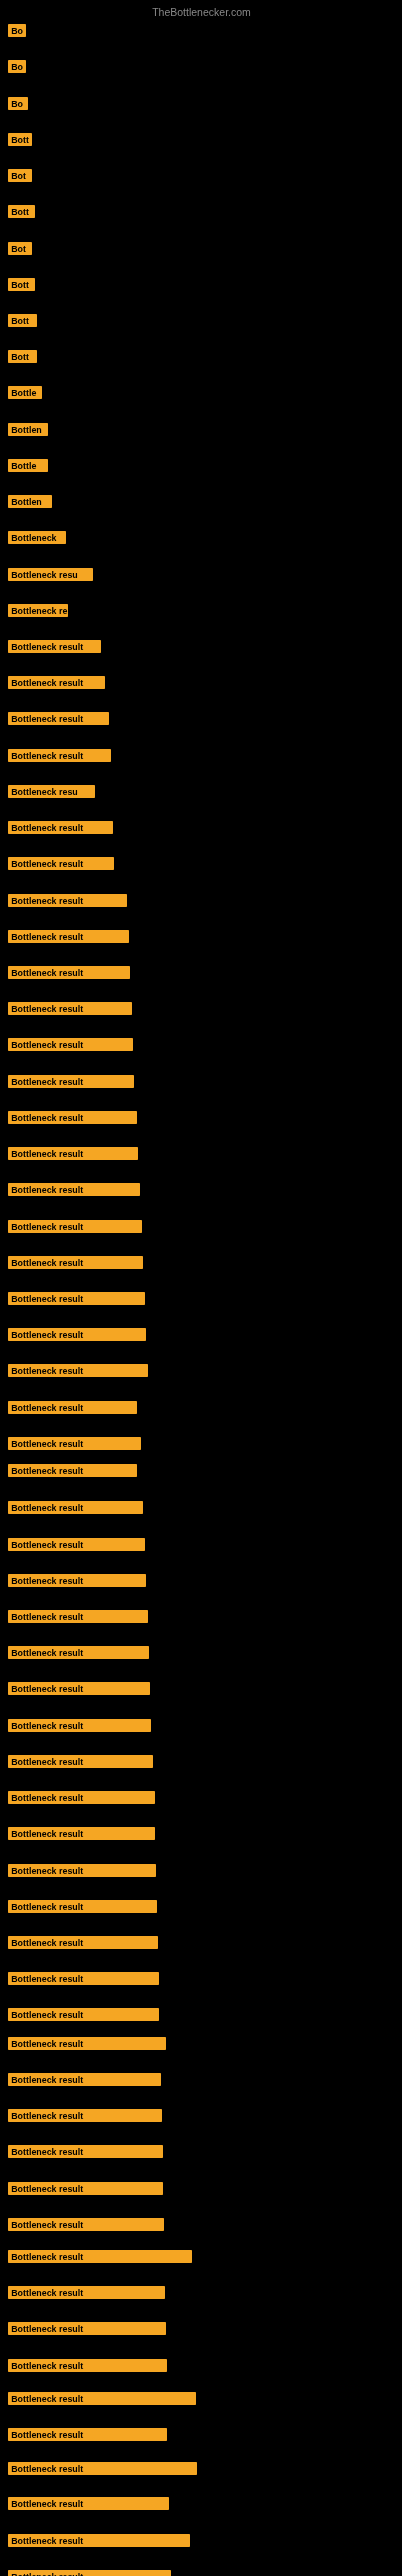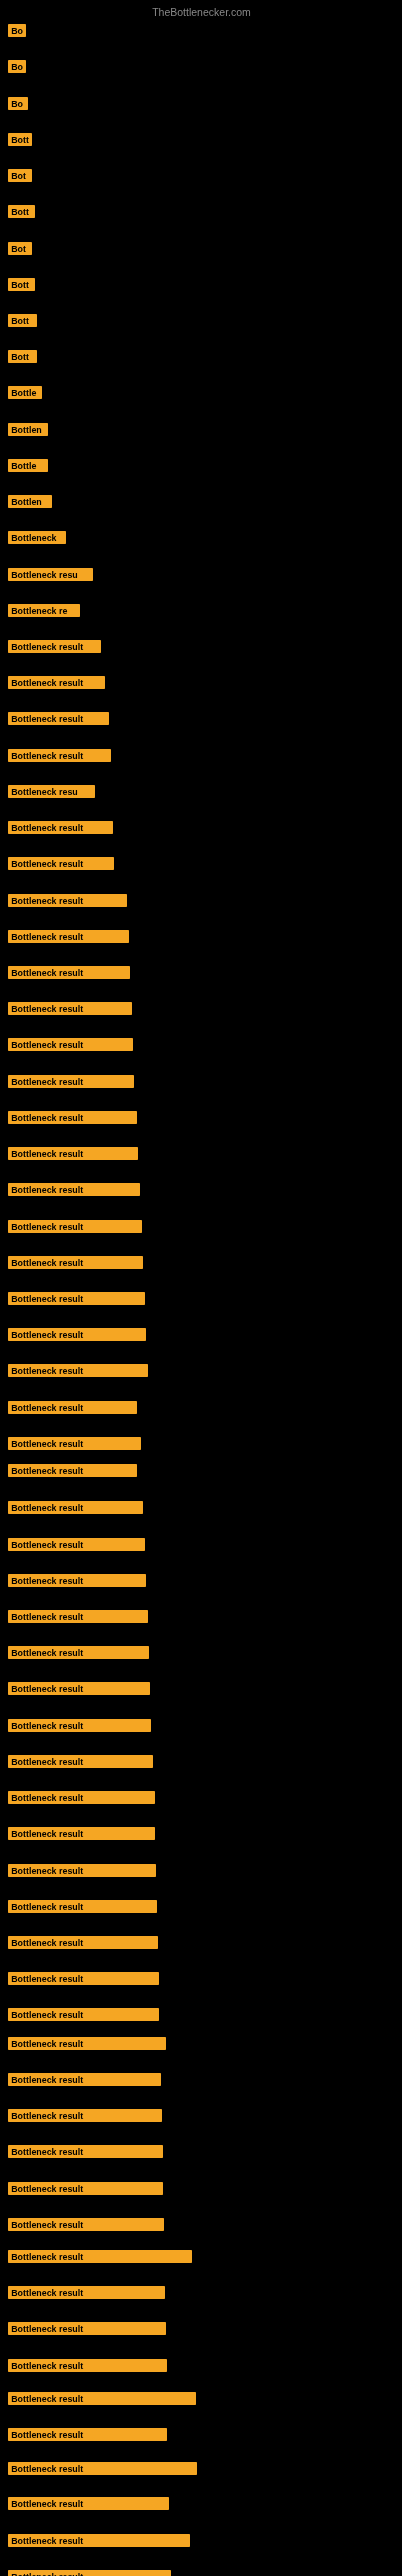--- a/index.html
+++ b/index.html
@@ -54,21 +54,21 @@
 <div class="bottleneck-item" style="top: 242px; width: 24px; max-width: 24px;">Bot</div>
 <div class="bottleneck-item" style="top: 278px; width: 27px; max-width: 27px;">Bott</div>
 <div class="bottleneck-item" style="top: 314px; width: 29px; max-width: 29px;">Bott</div>
 <div class="bottleneck-item" style="top: 350px; width: 29px; max-width: 29px;">Bott</div>
 <div class="bottleneck-item" style="top: 386px; width: 34px; max-width: 34px;">Bottle</div>
 <div class="bottleneck-item" style="top: 423px; width: 40px; max-width: 40px;">Bottlen</div>
 <div class="bottleneck-item" style="top: 459px; width: 40px; max-width: 40px;">Bottle</div>
 <div class="bottleneck-item" style="top: 495px; width: 44px; max-width: 44px;">Bottlen</div>
 <div class="bottleneck-item" style="top: 531px; width: 72px; max-width: 58px;">Bottleneck</div>
 <div class="bottleneck-item" style="top: 568px; width: 85px; max-width: 85px;">Bottleneck resu</div>
-<div class="bottleneck-item" style="top: 604px; width: 72px; max-width: 76px;">Bottleneck re</div>
+<div class="bottleneck-item" style="top: 604px; width: 60px; max-width: 76px;">Bottleneck re</div>
 <div class="bottleneck-item" style="top: 640px; width: 93px; max-width: 93px;">Bottleneck result</div>
 <div class="bottleneck-item" style="top: 676px; width: 97px; max-width: 97px;">Bottleneck result</div>
 <div class="bottleneck-item" style="top: 712px; width: 101px; max-width: 101px;">Bottleneck result</div>
 <div class="bottleneck-item" style="top: 749px; width: 103px; max-width: 103px;">Bottleneck result</div>
 <div class="bottleneck-item" style="top: 785px; width: 87px; max-width: 87px;">Bottleneck resu</div>
 <div class="bottleneck-item" style="top: 821px; width: 105px; max-width: 105px;">Bottleneck result</div>
 <div class="bottleneck-item" style="top: 857px; width: 106px; max-width: 106px;">Bottleneck result</div>
 <div class="bottleneck-item" style="top: 894px; width: 119px; max-width: 119px;">Bottleneck result</div>
 <div class="bottleneck-item" style="top: 930px; width: 121px; max-width: 121px;">Bottleneck result</div>
 <div class="bottleneck-item" style="top: 966px; width: 122px; max-width: 122px;">Bottleneck result</div>

